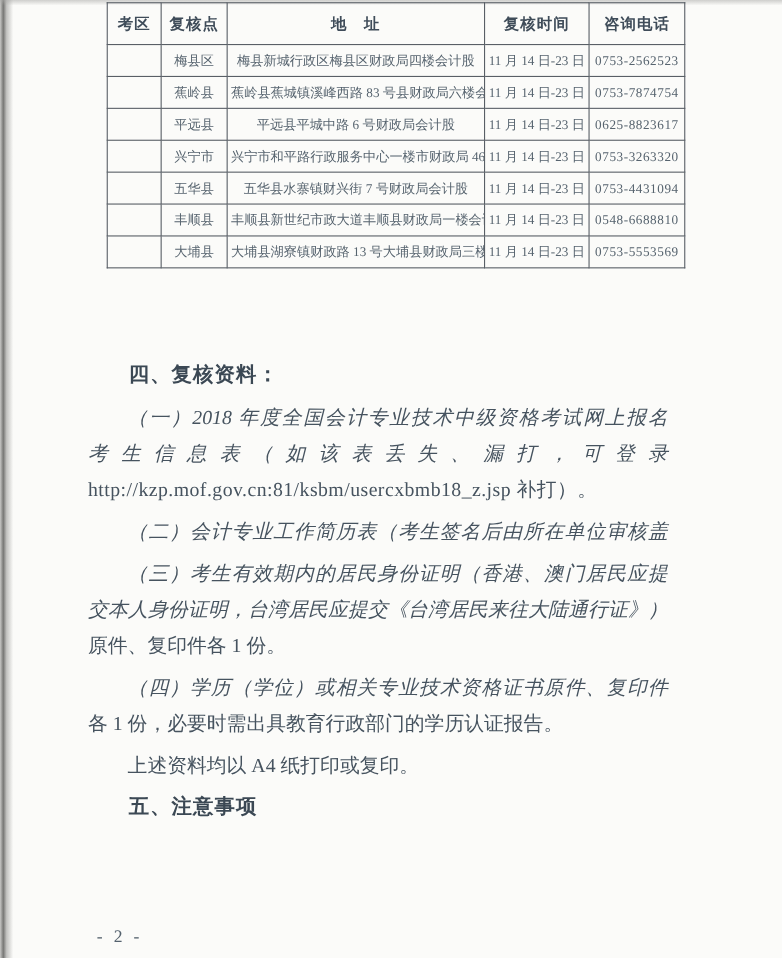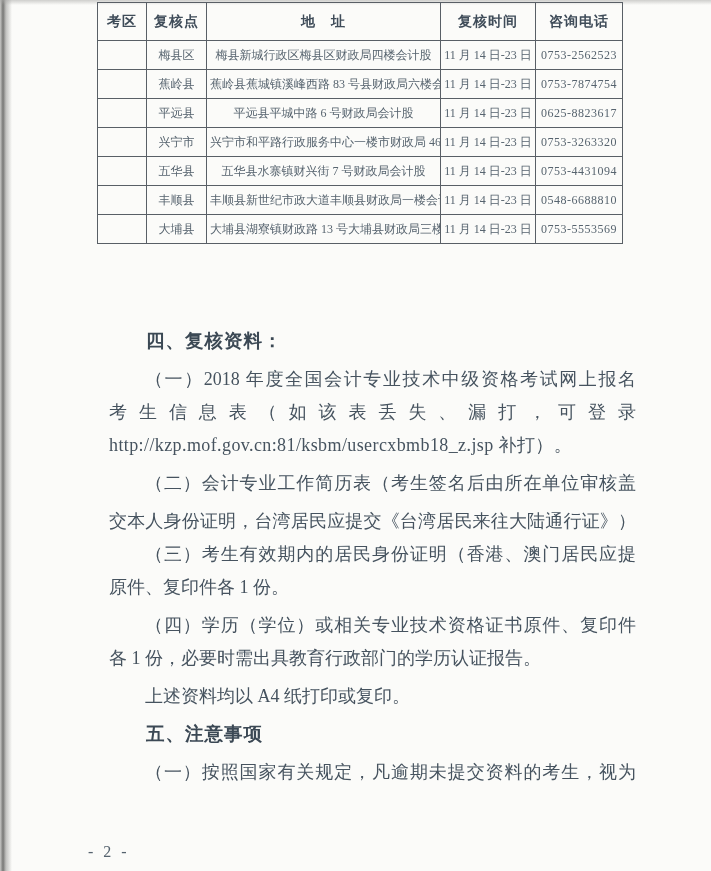--- a/index.html
+++ b/index.html
@@ -47,41 +47,42 @@
   table.review td {
     height: 28px;
     font-size: 12px;
     color: #57646f;
   }
   td.phone { letter-spacing: 0.5px; }
   
   .doc-body {
     position: absolute;
     top: 320px;
-    left: 109px;
+    left: 80px;
     width: 527px;
     color: #46535f;
   }
   .doc-line {
     font-size: 18px;
     line-height: 33px;
     white-space: nowrap;
   }
   .para { margin-top: 5px; }
   .h {
     font-weight: bold;
     color: #3b4854;
     font-size: 18.5px;
     letter-spacing: 1px;
   }
   .indent { text-indent: 2em; }
   .j {
     text-align: justify;
     text-align-last: justify;
     white-space: normal;
+    font-style: italic;
   }
   .url { letter-spacing: 0.4px; }
   .page-number {
     position: absolute;
     left: 88px;
     top: 843px;
     font-size: 16px;
     letter-spacing: 3px;
     color: #55626e;
   }
@@ -168,36 +169,35 @@
       <div class="doc-line indent j">（一）2018 年度全国会计专业技术中级资格考试网上报名</div>
       <div class="doc-line j">考生信息表（如该表丢失、漏打，可登录</div>
       <div class="doc-line url">http://kzp.mof.gov.cn:81/ksbm/usercxbmb18_z.jsp 补打）。</div>
     </div>
 
     <div class="para">
       <div class="doc-line indent j">（二）会计专业工作简历表（考生签名后由所在单位审核盖</div>
     </div>
 
     <div class="para">
+      <div class="doc-line indent j">（三）考生有效期内的居民身份证明（香港、澳门居民应提</div>
       <div class="doc-line j">交本人身份证明，台湾居民应提交《台湾居民来往大陆通行证》）</div>
-      <div class="doc-line indent j">（三）考生有效期内的居民身份证明（香港、澳门居民应提</div>
       <div class="doc-line">原件、复印件各 1 份。</div>
     </div>
 
     <div class="para">
       <div class="doc-line indent j">（四）学历（学位）或相关专业技术资格证书原件、复印件</div>
       <div class="doc-line">各 1 份，必要时需出具教育行政部门的学历认证报告。</div>
     </div>
 
     <div class="para">
       <div class="doc-line indent">上述资料均以 A4 纸打印或复印。</div>
     </div>
 
     <div class="doc-line h indent para">五、注意事项</div>
 
     <div class="para">
-      <div class="doc-line indent j">（一）按照国家有关规定，凡逾期未提交资料的考生，视为</div>
     </div>
   </div>
 
   <div class="page-number">- 2 -</div>
 
 </div>
 
 </body></html>

